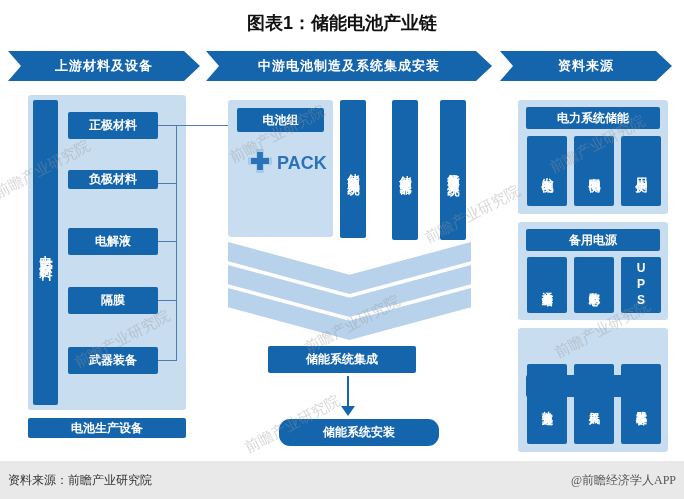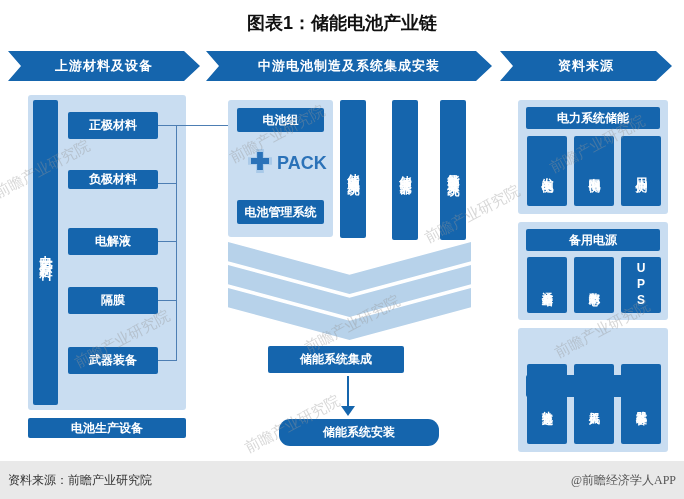--- a/index.html
+++ b/index.html
@@ -79,31 +79,30 @@
   <div class="dark-box" style="left:28px; top:418px; width:158px; height:20px;">电池生产设备</div>
 
   <div class="panel" style="left:228px; top:100px; width:105px; height:137px;"></div>
   <div class="dark-box" style="left:237px; top:108px; width:87px; height:24px;">电池组</div>
 
   <div class="plus-outer" style="left:248px; top:149px;">
     <div class="plus-inner"></div>
   </div>
   <div class="pack-label" style="left:277px; top:153px;">PACK</div>
 
-  <div class="dark-box" style="left:237px; top:200px; width:87px; height:24px;">电池管理系统</div>
 
   <div class="dark-box vtext" style="left:340px; top:100px; width:26px; height:138px;">储能电池系统</div>
   <div class="dark-box vtext" style="left:392px; top:100px; width:26px; height:140px;">储能变流器</div>
   <div class="dark-box vtext" style="left:440px; top:100px; width:26px; height:140px;">能量管理系统</div>
 
   <div class="chevron" style="top:242px;"></div>
   <div class="chevron" style="top:265px;"></div>
   <div class="chevron" style="top:288px;"></div>
 
-  <div class="dark-box" style="left:268px; top:346px; width:136px; height:27px;">储能系统集成</div>
+  <div class="dark-box" style="left:268px; top:346px; width:148px; height:27px;">储能系统集成</div>
 
   <div class="line" style="left:347px; top:376px; width:2px; height:32px; background:var(--dark-blue,#1565ad);"></div>
   <div class="arrow-down-head" style="left:341px; top:406px;"></div>
 
   <div class="dark-box" style="left:279px; top:419px; width:160px; height:27px;border-radius:11px;">储能系统安装</div>
 
   <div class="panel" style="left:518px; top:100px; width:150px; height:114px;"></div>
   <div class="dark-box" style="left:526px; top:107px; width:134px; height:22px;">电力系统储能</div>
   <div class="dark-box vtext" style="left:527px; top:136px; width:40px; height:70px;">发电侧</div>
   <div class="dark-box vtext" style="left:574px; top:136px; width:40px; height:70px;">电网侧</div>

